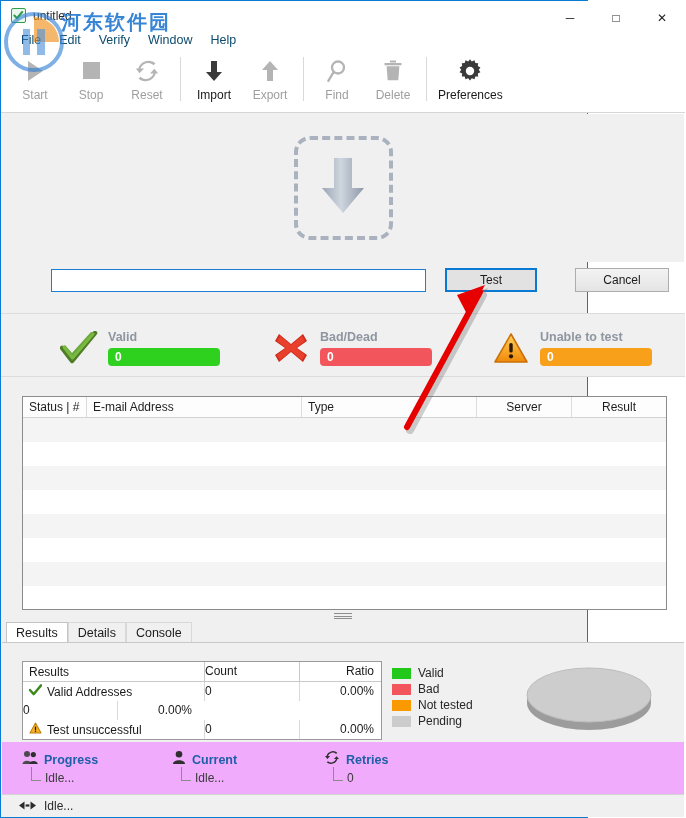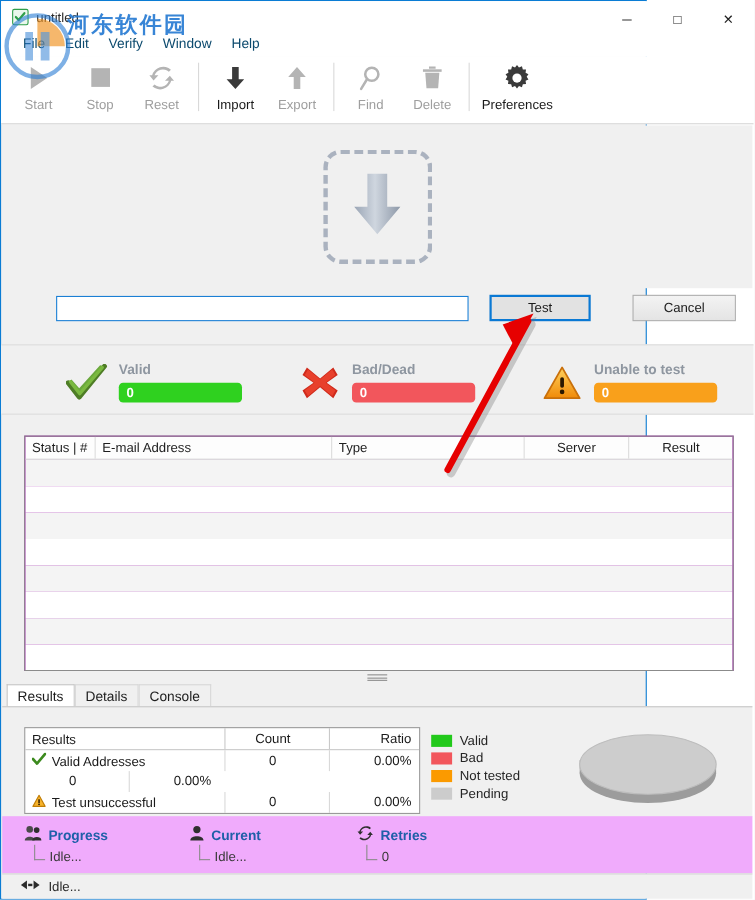--- a/index.html
+++ b/index.html
@@ -123,21 +123,21 @@
   .tab.active{background:#ffffff;border-color:#c4c4c4;}
   .tab.idle{background:#f0f0f0;border-color:#d8d8d8;}
 
   
   .respanel{position:absolute;left:1px;top:641px;width:682px;height:100px;background:#f0f0f0;border-top:1px solid #c8c8c8;}
   .restable{position:absolute;left:20px;top:18px;width:360px;border:1px solid #9a9a9a;background:#fff;box-sizing:border-box;}
   .rrow{display:flex;height:19px;align-items:center;font-size:12px;color:#1a1a1a;}
   .rrow.head{border-bottom:1px solid #c9c9c9;}
   .rc1{width:182px;display:flex;align-items:center;gap:5px;padding-left:6px;box-sizing:border-box;border-right:1px solid #d9d9d9;height:19px;}
   .rrow.head .rc1{border-right:1px solid #c9c9c9;}
-  .rc2{width:95px;text-align:center;padding-right:8px;box-sizing:border-box;border-right:1px solid #d9d9d9;height:19px;line-height:19px;}
+  .rc2{width:95px;text-align:left;padding-right:8px;box-sizing:border-box;border-right:1px solid #d9d9d9;height:19px;line-height:19px;}
   .rrow.head .rc2{border-right:1px solid #c9c9c9;}
   .rc3{width:81px;text-align:right;padding-right:7px;box-sizing:border-box;height:19px;line-height:19px;}
   .legend{position:absolute;left:390px;top:22px;}
   .lgrow{display:flex;align-items:center;gap:7px;height:16px;}
   .sw{width:19px;height:11px;}
   .lgtxt{font-size:12px;color:#262626;}
   .pie{position:absolute;left:522px;top:18px;width:130px;height:74px;}
 
   
   .progstrip{position:absolute;left:1px;top:741px;width:682px;height:52px;background:#f0abfc;}

